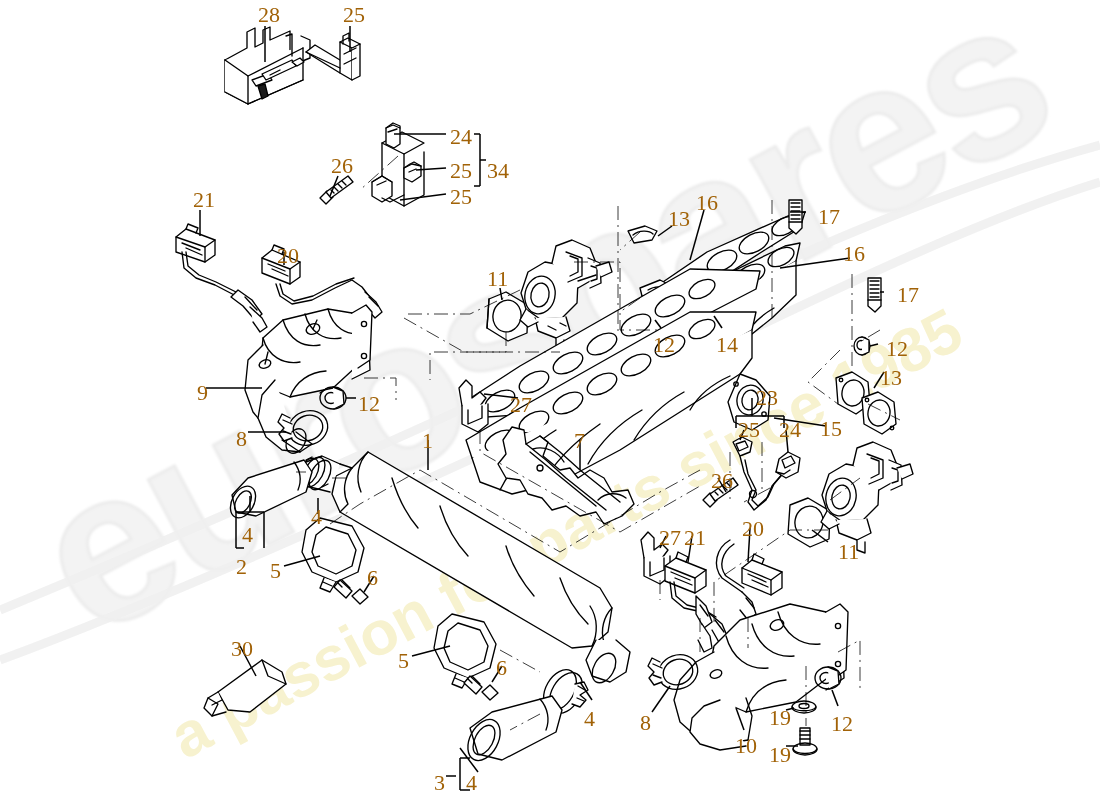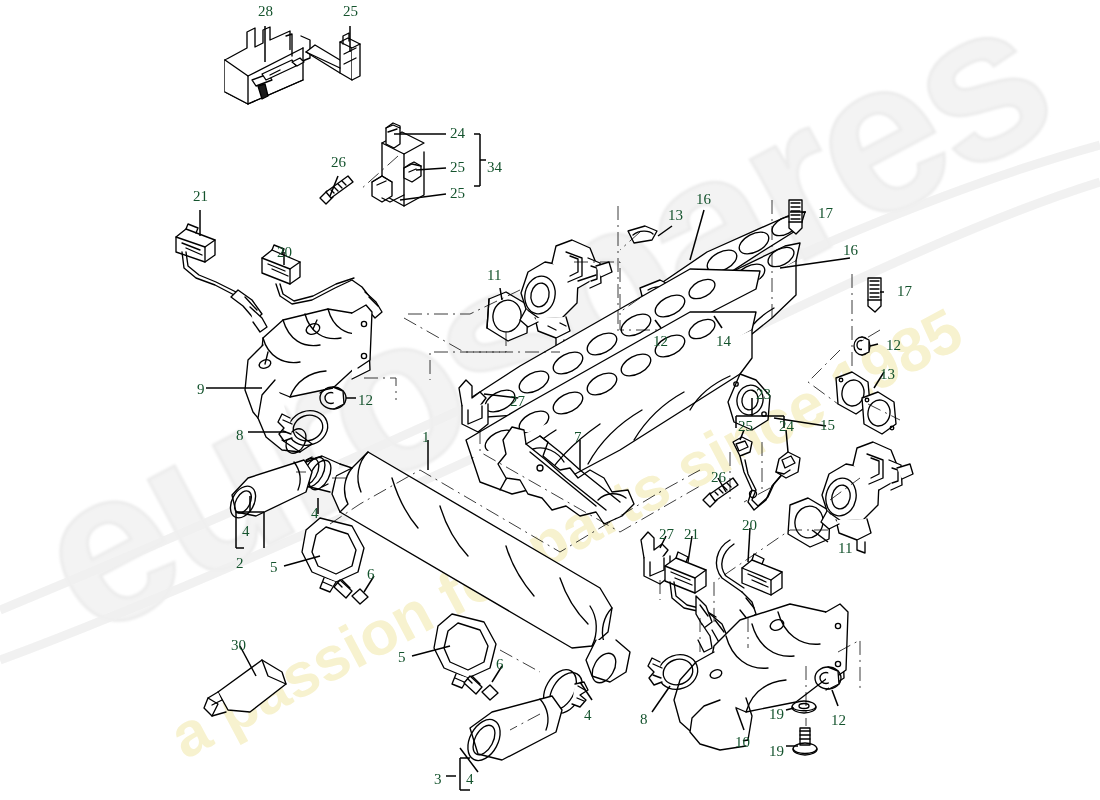--- a/index.html
+++ b/index.html
@@ -9,21 +9,21 @@
     background:#ffffff;
     font-family:"Liberation Serif", serif;
   }
   #stage{position:relative;width:1100px;height:800px;background:#fff;}
   svg.layer{position:absolute;left:0;top:0;width:1100px;height:800px;}
   #wm{z-index:1;}
   #art{z-index:2;}
   .lbl{
     position:absolute;z-index:4;
     font-family:"Liberation Serif", serif;
-    font-size:15px;color:#14532d;line-height:1;
+    font-size:22px;color:#a16207;line-height:1;
     white-space:nowrap;
     user-select:none;
   }
   .wm-text{
     font-family:"Liberation Sans", sans-serif;
     font-weight:bold;
   }
 </style>
 </head>
 <body>

